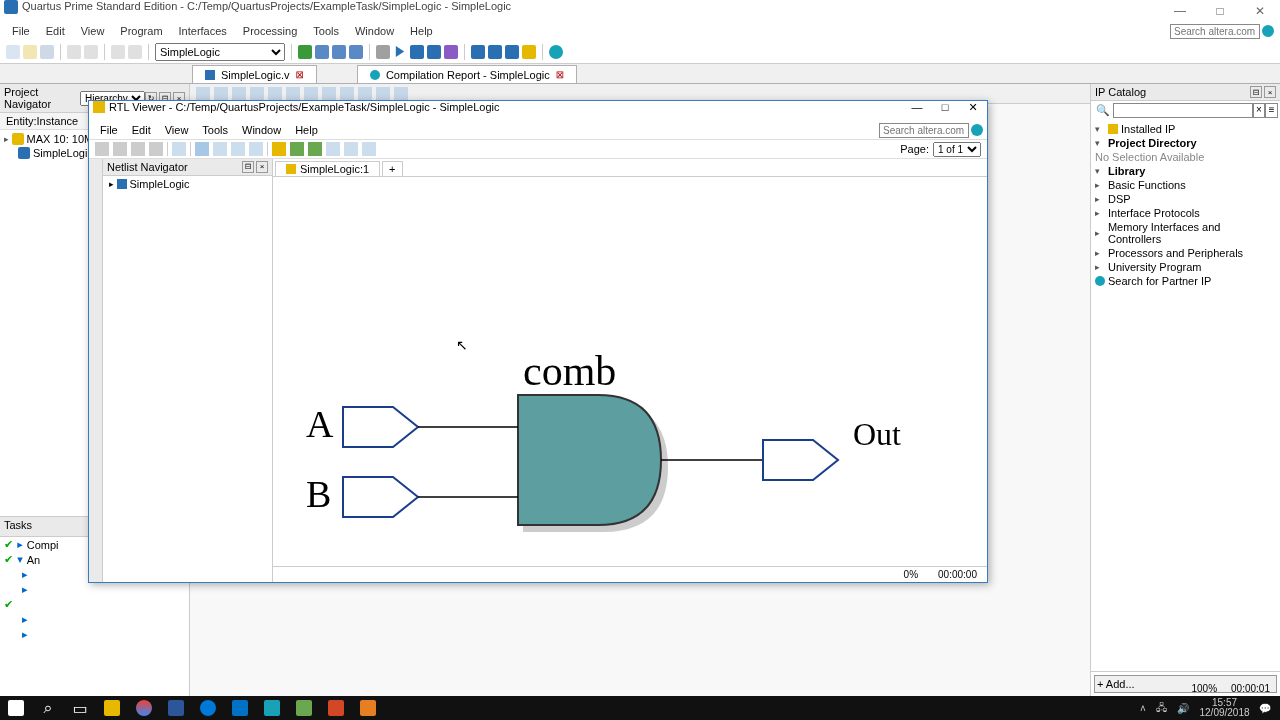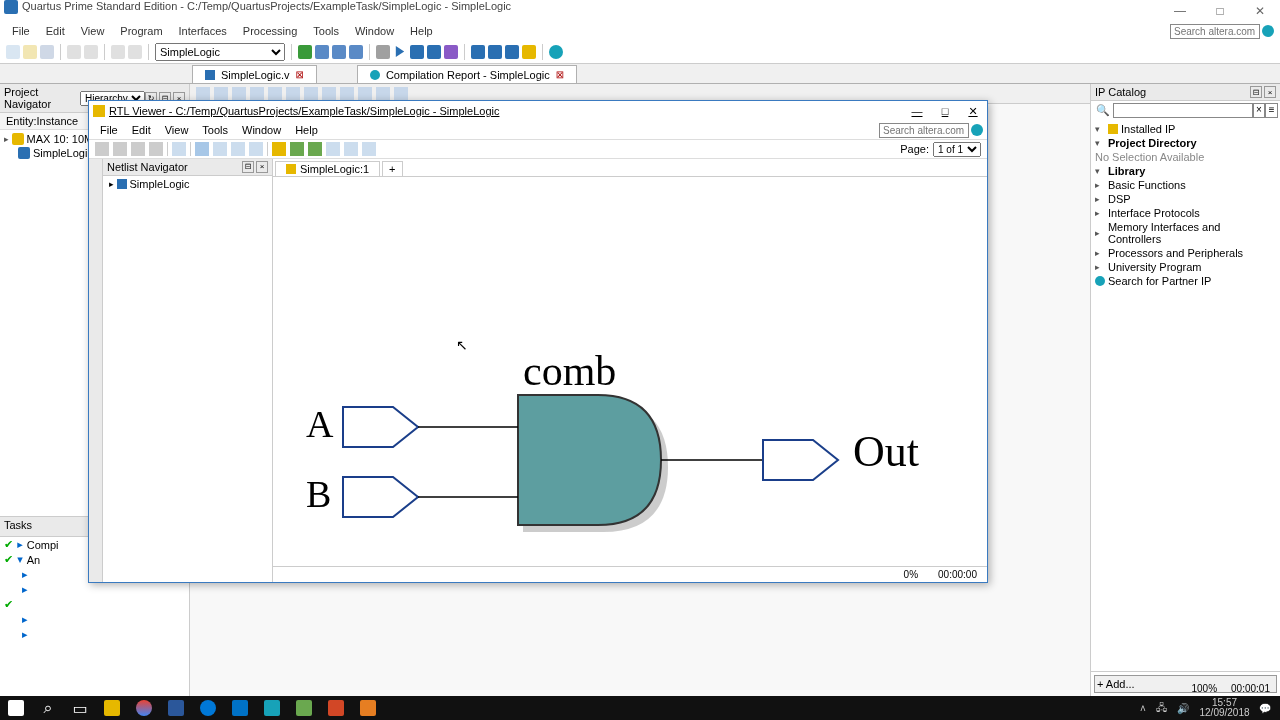--- a/index.html
+++ b/index.html
@@ -42,21 +42,21 @@
 .task-row .pl { color: #06c; }
 
 .center { flex: 1; position: relative; background: #f8f8f8; }
 .editor-tb { height: 20px; background: #f0f0f0; border-bottom: 1px solid #ccc; display: flex; align-items: center; gap: 4px; padding-left: 6px; }
 .editor-tb .sq { width: 14px; height: 14px; }
 .editor-ln { padding: 2px 6px; font-family: Consolas, monospace; font-size: 11px; color: #888; display: flex; }
 .editor-ln .num { width: 20px; text-align: right; margin-right: 8px; }
 .editor-ln .kw { color: #0000c8; }
 
 .rtl-window { position: absolute; left: 88px; top: 100px; width: 900px; height: 483px; background: #fff; border: 1px solid #3a7ac0; box-shadow: 2px 2px 8px rgba(0,0,0,0.3); display: flex; flex-direction: column; }
-.rtl-title { height: 20px; background: #fff; display: flex; align-items: center; font-size: 11px; padding-left: 4px; text-decoration: underline; }
+.rtl-title { height: 20px; background: #fff; display: flex; font-size: 11px; padding-left: 4px; }
 .rtl-title .ico { width: 12px; height: 12px; background: #e6b800; margin-right: 4px; }
 .rtl-title .wb { margin-left: auto; display: flex; }
 .rtl-title .wb div { width: 28px; text-align: center; font-size: 11px; }
 .rtl-menu { height: 18px; display: flex; align-items: center; font-size: 11px; padding-left: 6px; gap: 4px; }
 .rtl-menu span { padding: 1px 5px; }
 .rtl-menu .srch { margin-left: auto; display: flex; align-items: center; padding-right: 4px; }
 .rtl-menu .srch input { width: 90px; font-size: 10px; padding: 1px 3px; border: 1px solid #888; }
 .rtl-menu .srch .dot { width: 12px; height: 12px; background: #17a2b8; border-radius: 50%; margin-left: 2px; }
 .rtl-tb { height: 20px; border-top: 1px solid #ddd; border-bottom: 1px solid #ddd; display: flex; align-items: center; padding: 0 6px; gap: 4px; }
 .rtl-tb .b { width: 14px; height: 14px; }
@@ -427,21 +427,21 @@
           <path d="M70 300 L120 300 L145 320 L120 340 L70 340 Z" fill="none" stroke="#1a3e8a" stroke-width="2"></path>
           <line x1="145" y1="320" x2="245" y2="320" stroke="#000" stroke-width="1.5"></line>
 
           <line x1="388" y1="283" x2="490" y2="283" stroke="#000" stroke-width="1.5"></line>
 
           <path d="M490 263 L540 263 L565 283 L540 303 L490 303 Z" fill="none" stroke="#1a3e8a" stroke-width="2"></path>
         </svg>
         <div class="gate-label" style="left:250px;top:170px;font-size:42px">comb</div>
         <div class="gate-label" style="left:33px;top:225px;font-size:38px">A</div>
         <div class="gate-label" style="left:33px;top:295px;font-size:38px">B</div>
-        <div class="gate-label" style="left:580px;top:249px;font-size:44px">Out</div>
+        <div class="gate-label" style="left:580px;top:239px;font-size:32px">Out</div>
 
         <div style="position:absolute;left:183px;top:160px;font-size:14px;color:#000">↖</div>
       </div>
       <div class="rtl-status">
         <span>0%</span>
         <span>00:00:00</span>
       </div>
     </div>
   </div>
 </div>

